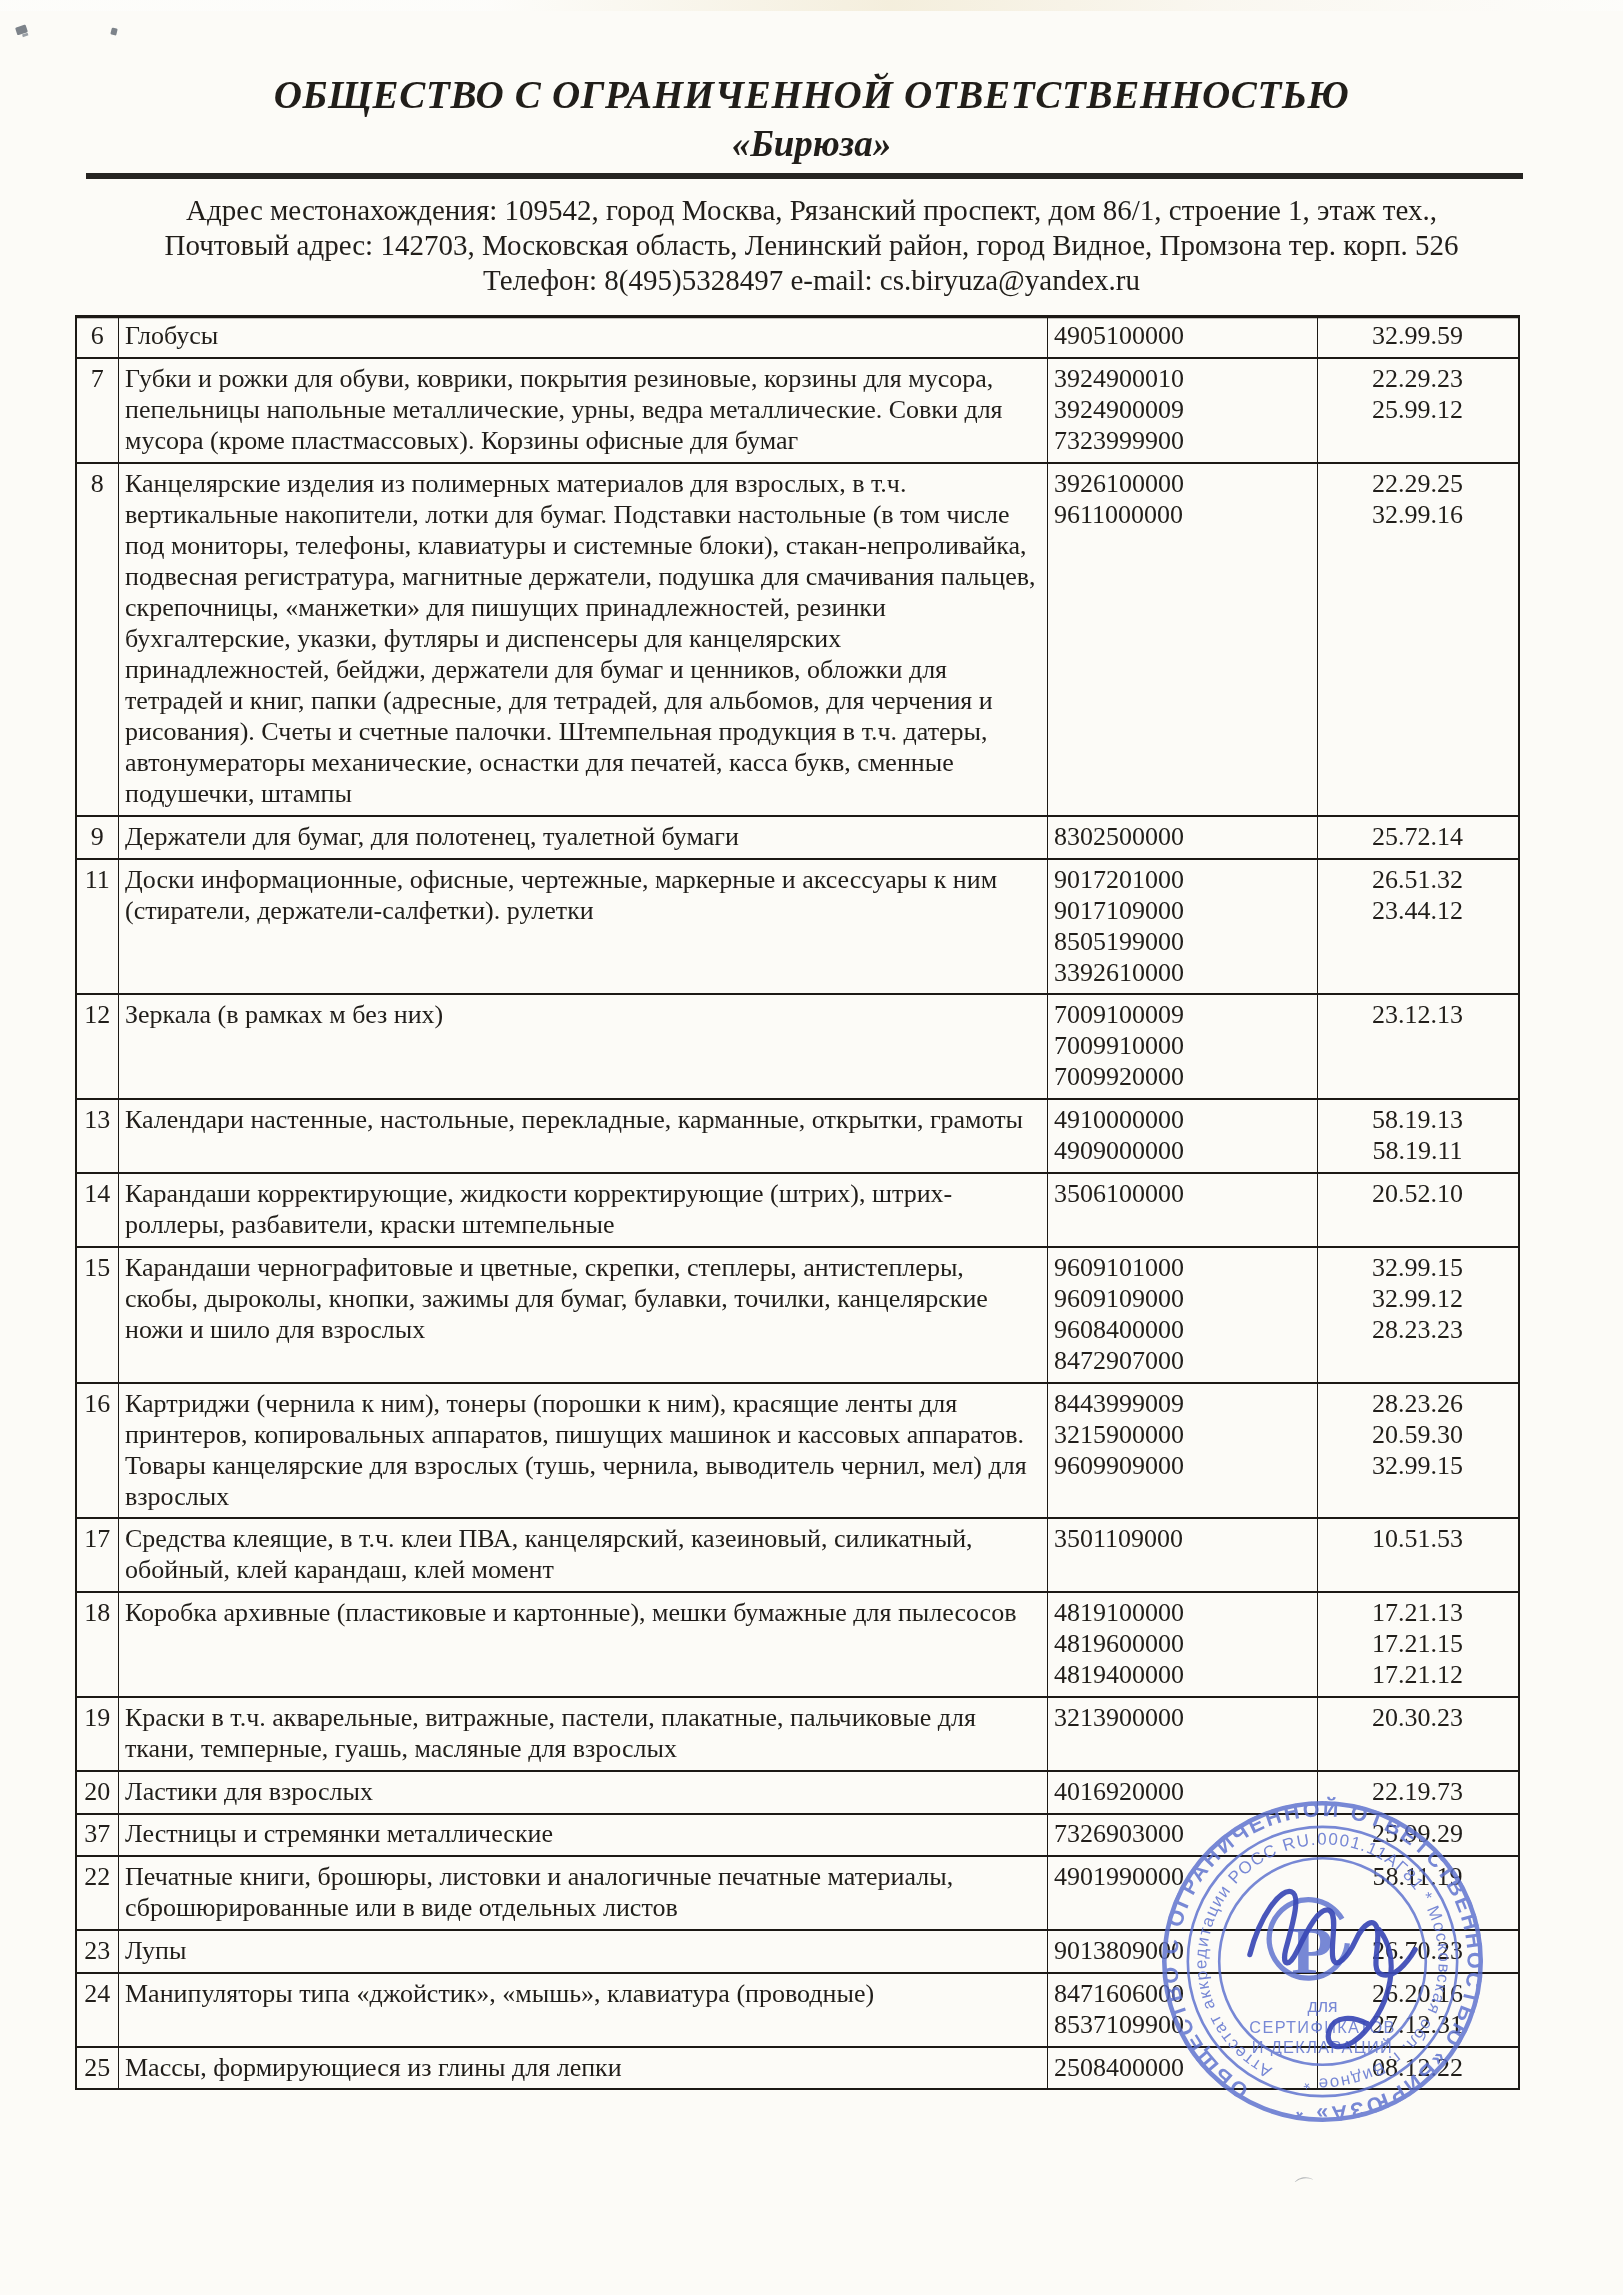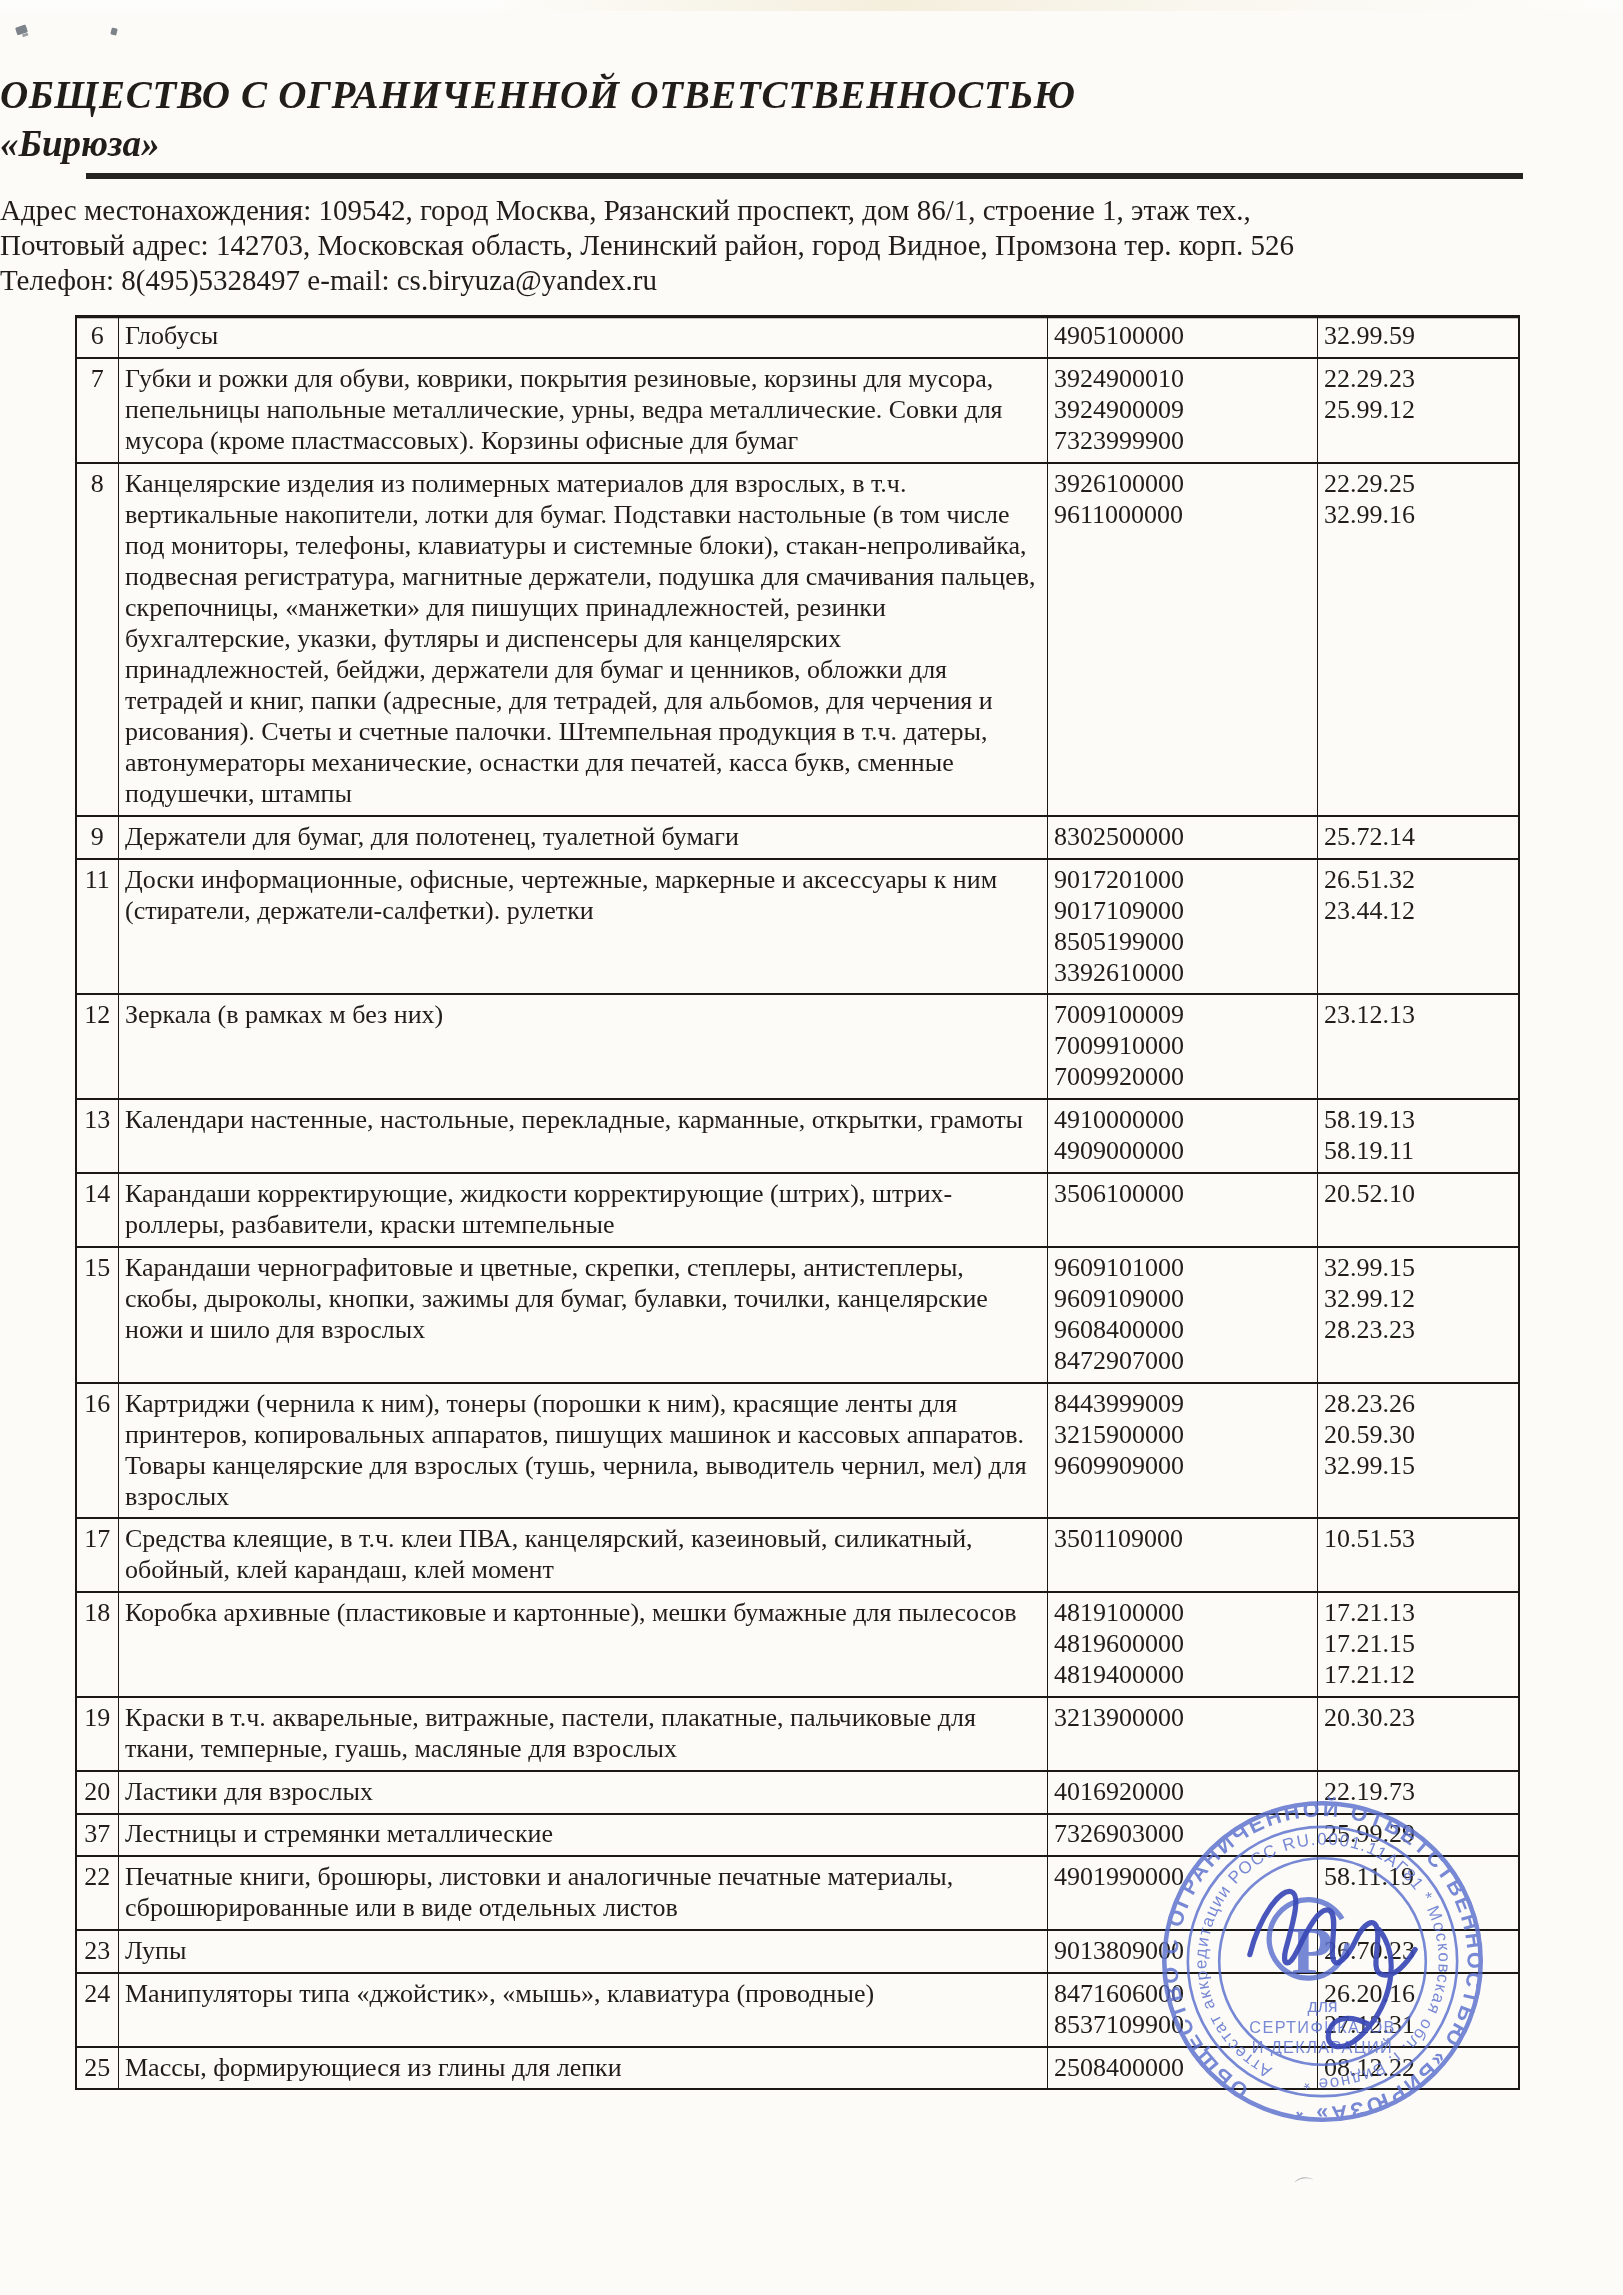--- a/index.html
+++ b/index.html
@@ -15,21 +15,21 @@
   .scan-edge{
     position:absolute;top:0;left:0;right:0;height:10.5px;
     background:linear-gradient(to right,#fdfdfb 30%,#f2ebd6 55%,#f9f6ee 75%,#fdfdfb);
     opacity:.8;
   }
   .speck{position:absolute;background:#7d838a;border-radius:1.3px;}
   .speck.s1{left:15.7px;top:26px;width:10.5px;height:7.9px;transform:rotate(-18deg);box-shadow:2px 5.9px 0 -2.6px #9aa0a6;}
   .speck.s2{left:111px;top:27.5px;width:5.9px;height:7.2px;transform:rotate(14deg);}
   .curl{position:absolute;left:1294px;top:2173px;color:#b7babc;font-size:22px;transform:rotate(-8deg);}
 
-  header{position:relative;padding-top:73px;}
+  header{position:relative;text-align:center;padding-top:73px;}
   .title{
     font-size:39px;line-height:43px;font-weight:bold;font-style:italic;
     letter-spacing:0.7px;margin:0;
   }
   .subtitle{
     font-size:37px;line-height:41px;font-weight:bold;font-style:italic;
     margin:6.5px 0 0 0;
   }
   .rule{
     width:1437px;height:5.9px;background:#262421;margin:9.2px auto 0 86px;
@@ -47,21 +47,21 @@
     border:1.3px solid #1c1915;
     vertical-align:top;line-height:31px;
     padding:3.9px 6.5px 5.9px 6.5px;
     word-wrap:break-word;
   }
   table.goods tr{border-top:2px solid #1c1915;}
   table.goods{border:2.6px solid #1c1915;box-shadow:0 1.3px 0 #1c1915 inset;}
   td.c-num{width:27.5px;text-align:center;padding-left:1.3px;padding-right:1.3px;}
   td.c-desc{width:915px;padding-left:13px;padding-right:15.7px;margin-left:48px;}
   td.c-code{width:256px;padding-left:19.6px;white-space:pre-line;}
-  td.c-class{width:187px;padding-left:14.4px;white-space:pre-line;}
+  td.c-class{width:187px;padding-left:14.4px;white-space:pre-line;text-align:center;}
 
   .stamp-wrap{
     position:absolute;left:1146px;top:1785px;width:353px;height:353px;
     opacity:.82;pointer-events:none;
   }
   .stamp-wrap svg{display:block;}
   .sig{
     position:absolute;left:1225px;top:1851px;width:281px;height:236px;
     pointer-events:none;opacity:.92;
   }

